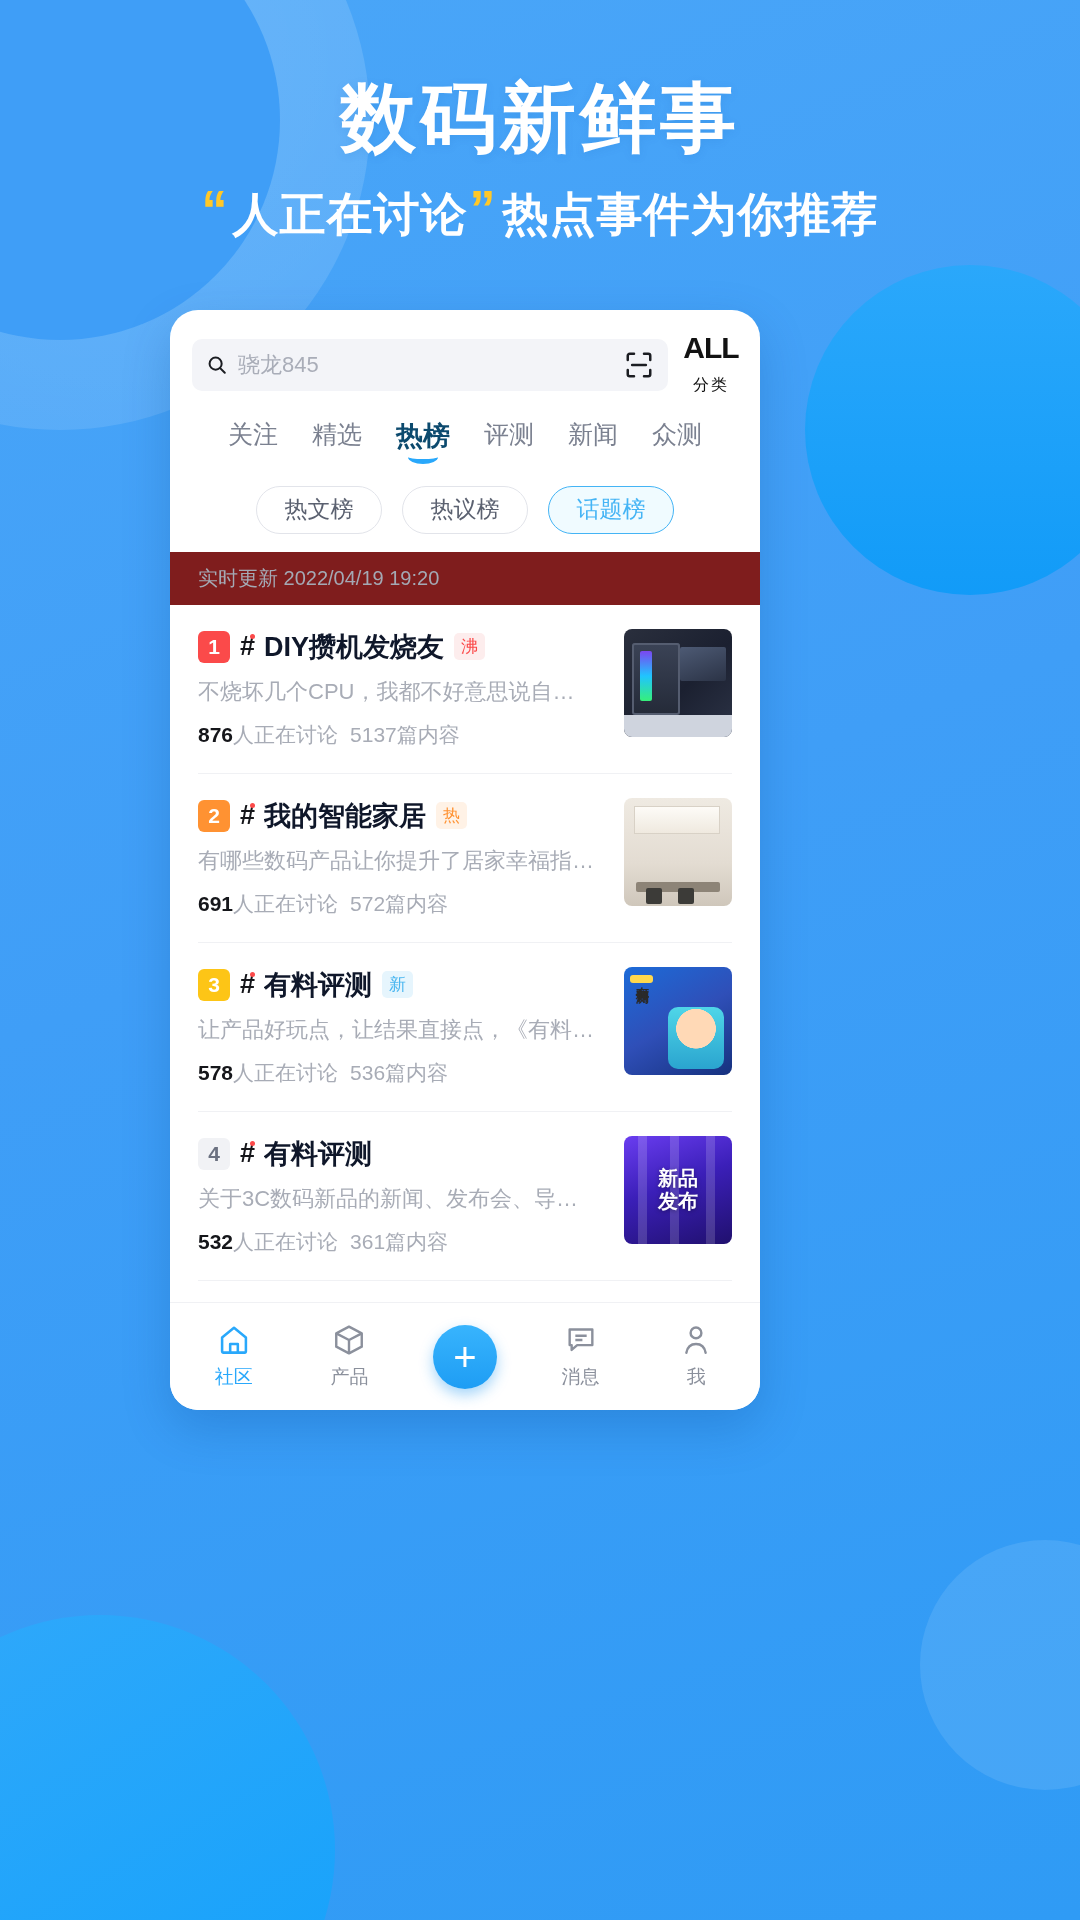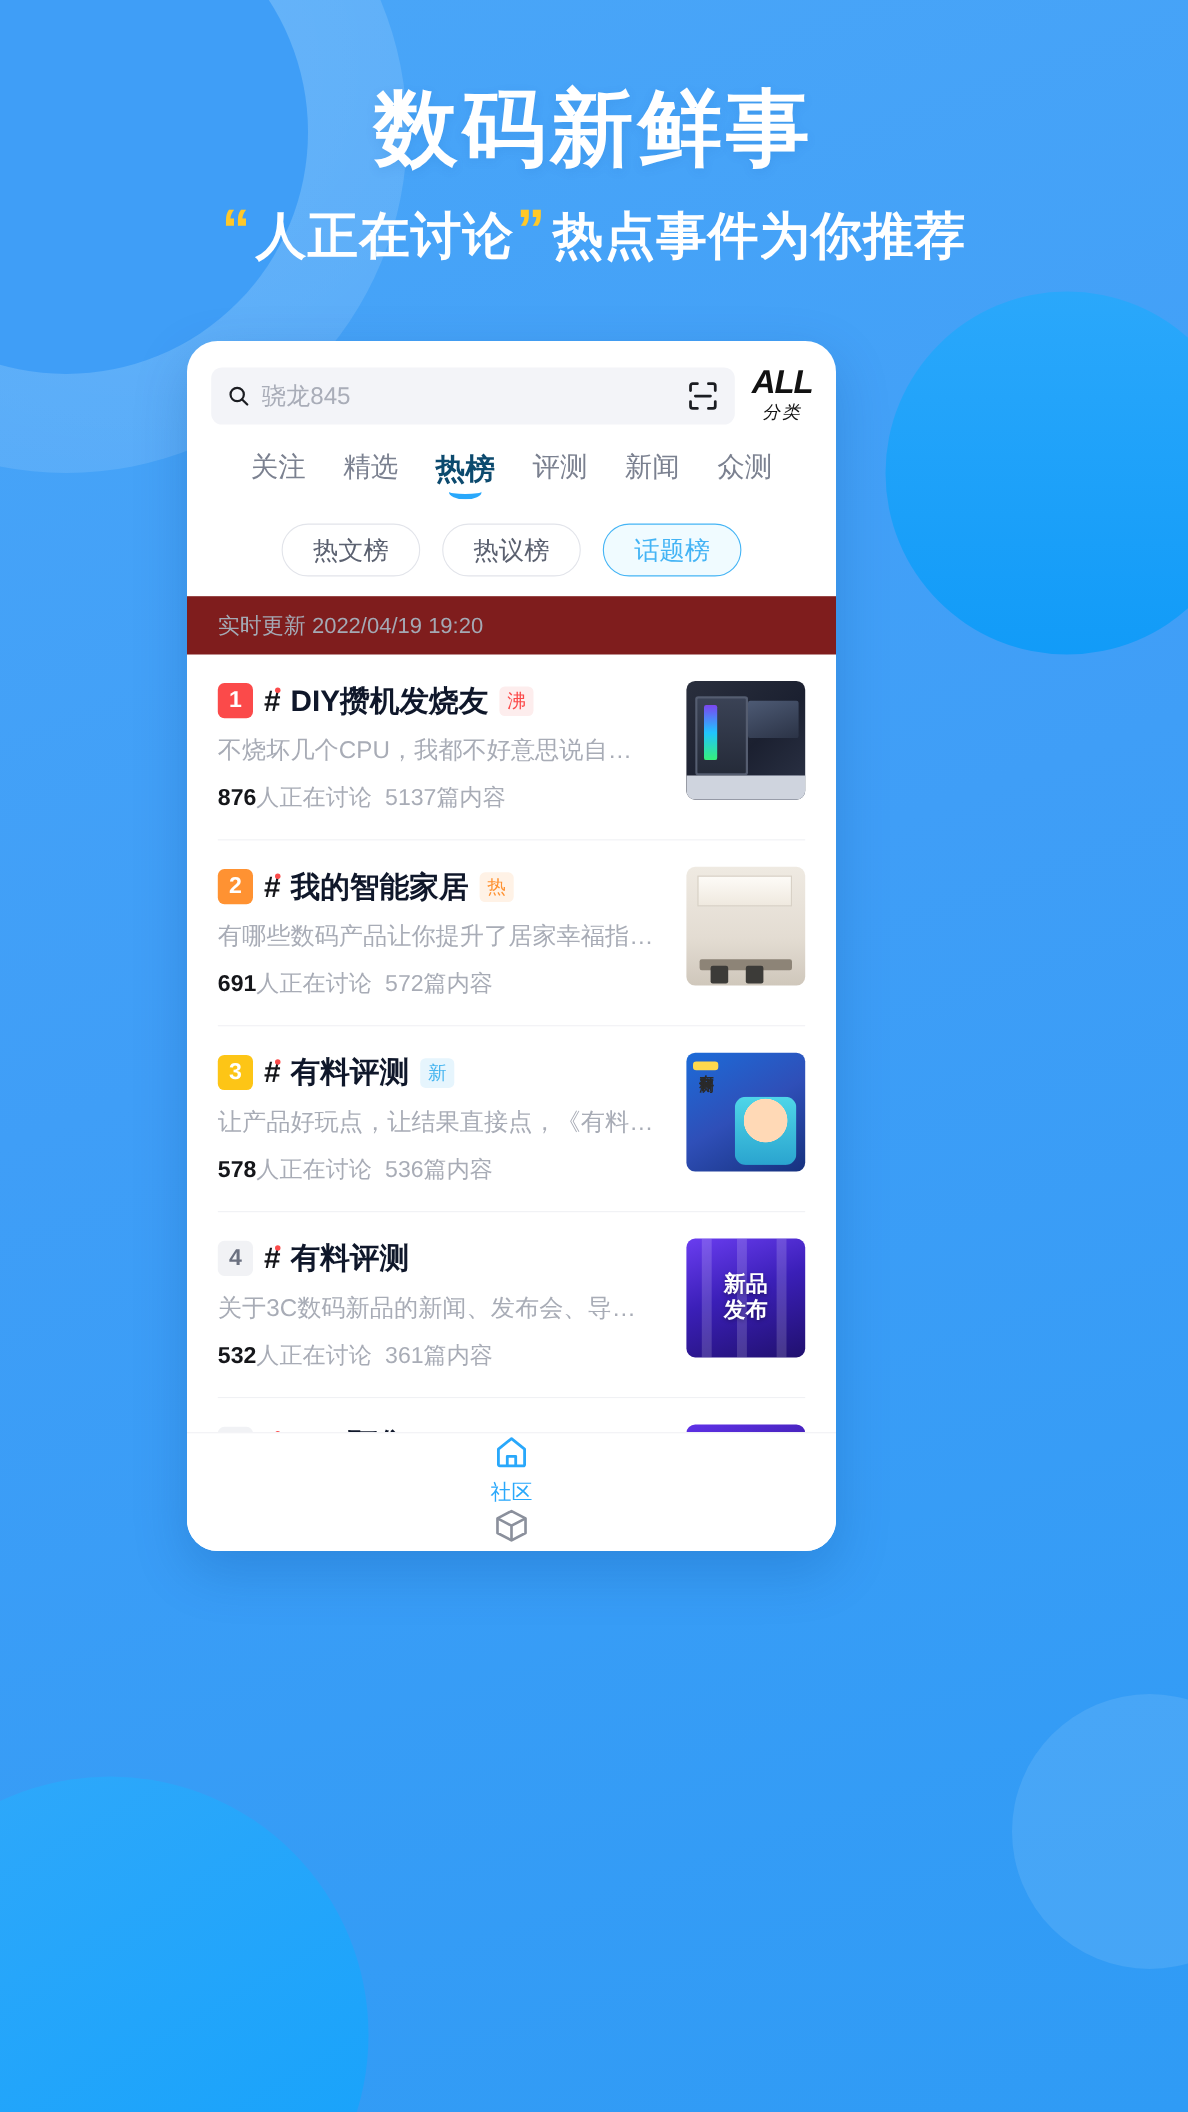--- a/index.html
+++ b/index.html
@@ -50,23 +50,23 @@
   }
   
   .search-row { display:flex; align-items:center; padding:24px 20px 14px 22px; gap:14px; }
   .search-box {
     flex:1; height:52px; background:#f3f4f8; border-radius:10px;
     display:flex; align-items:center; padding:0 14px; gap:10px;
   }
   .search-box .sico { width:22px; height:22px; flex:none; }
   .search-text { color:#a9adb8; font-size:22px; }
   .scan-icon { width:30px; height:30px; margin-left:auto; flex:none; }
-  .all-btn { width:58px; text-align:center; flex:none;font-style:italic; }
+  .all-btn { width:58px; text-align:center; flex:none; }
   .all-btn .all-word { font-size:30px; font-weight:bold; color:#121212; letter-spacing:-1px; line-height:.95; }
-  .all-btn .all-sub { font-size:16px; color:#121212; letter-spacing:2px; margin-top:2px; }
+  .all-btn .all-sub { font-size:16px; color:#121212; letter-spacing:2px; margin-top:12px; }
 
   
   .tabs { display:flex; justify-content:center; gap:34px; padding:8px 0 4px; }
   .tab { font-size:25px; color:#7b8190; position:relative; padding-bottom:12px; }
   .tab.active { color:#0c4a6e; font-weight:bold; font-size:27px; }
   .tab.active::after {
     content:""; position:absolute; left:50%; transform:translateX(-50%);
     bottom:2px; width:30px; height:9px;
     border-bottom:5px solid #29a8fb; border-radius:50%;
   }
@@ -160,21 +160,21 @@
   .th5 .glow { position:absolute; left:50%; top:50%; width:110px; height:110px;
                transform:translate(-50%,-50%);
                background:radial-gradient(circle, rgba(120,90,255,.65), transparent 65%); }
   .th5 .lbl { position:absolute; inset:0; display:flex; align-items:center; justify-content:center;
               color:#fff; font-size:21px; font-weight:bold; text-align:center; line-height:1.15;
               text-shadow:0 1px 4px rgba(0,0,0,.45); }
 
   
   .bottom-nav {
     border-top:1px solid #f0f1f4; height:108px; display:flex; align-items:center;
-    background:#fff; position:relative; padding:0 6px;flex-direction:column;
+    background:#fff; position:relative; padding:0 6px;
   }
   .nav-item { flex:1; display:flex; flex-direction:column; align-items:center; gap:7px; }
   .nav-item .ni { width:34px; height:34px; }
   .nav-item .nl { font-size:19px; color:#8b909c; }
   .nav-item.active .nl { color:#29a8fb; }
   .fab {
     width:64px; height:64px; border-radius:50%;
     background:linear-gradient(180deg,#38b4fd,#1e9df4);
     display:flex; align-items:center; justify-content:center;
     color:#fff; font-size:40px; font-weight:300; line-height:1;

